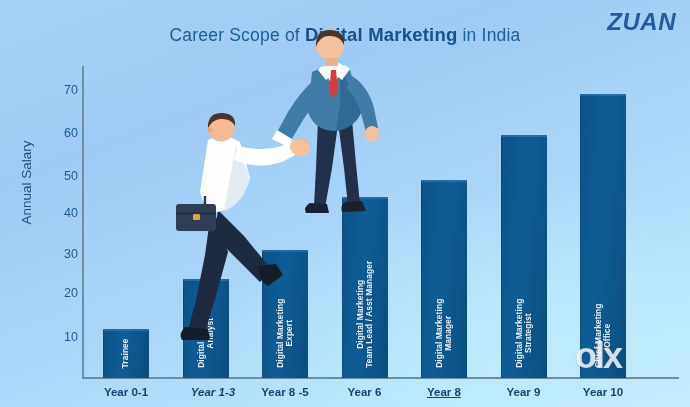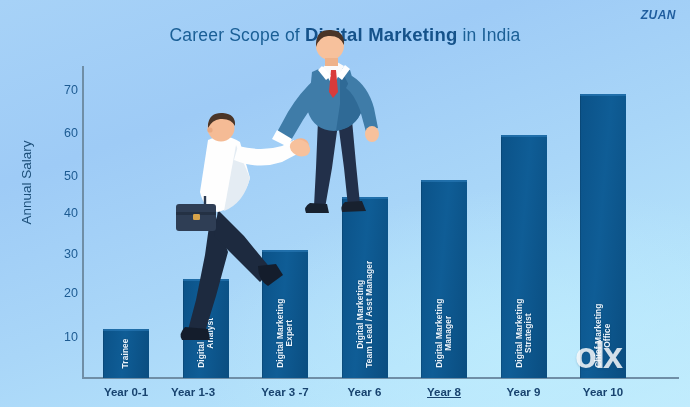--- a/index.html
+++ b/index.html
@@ -20,21 +20,21 @@
   }
 
   
   #title{
     position:absolute;left:0;top:24px;width:690px;text-align:center;
     font-size:17.5px;color:#1a5f96;letter-spacing:.2px;white-space:nowrap;
   }
   #title .strong{font-weight:bold;color:#15528a;font-size:18.5px;}
   #logo{
     position:absolute;right:14px;top:8px;
-    font-size:12px;font-weight:bold;font-style:italic;color:#1f5d9e;
+    font-size:24px;font-weight:bold;font-style:italic;color:#1f5d9e;
     letter-spacing:.5px;
   }
 
   
   #plot{position:absolute;left:0;top:0;width:690px;height:407px;}
   #axis-y{position:absolute;left:82px;top:66px;width:2px;height:312px;background:#6f8ea6;}
   #axis-x{position:absolute;left:82px;top:377px;width:597px;height:2px;background:#6f8ea6;}
   .ytick{
     position:absolute;right:0;width:34px;text-align:right;
     font-size:12.5px;color:#1d5b92;transform:translateY(-50%);
@@ -221,22 +221,22 @@
       <circle cx="330" cy="46" r="14" fill="#f7c19c"></circle>
 
       <path d="M316 43 Q317 29 331 30 Q345 31 344 45 Q340 35 328 36 Q319 37 316 47 Z" fill="#4a3528"></path>
 
       <path d="M325 58 L338 58 L338 66 L325 66 Z" fill="#eeb28a"></path>
     </g>
   </svg>
 
   <div id="xlabels">
       <div class="xlab" style="left: 126px;">Year 0-1</div>
-      <div class="xlab" style="left: 193px;">Year 1-3</div>
-      <div class="xlab" style="left: 285px;">Year 3 -7</div>
+      <div class="xlab" style="left: 213px; font-style: italic;">Year 1-3</div>
+      <div class="xlab" style="left: 285px;">Year 8 -5</div>
       <div class="xlab" style="left: 364.5px;">Year 6</div>
       <div class="xlab" style="left: 444px; text-decoration: underline;">Year 8</div>
       <div class="xlab" style="left: 523.5px;">Year 9</div>
       <div class="xlab" style="left: 603px;">Year 10</div>
     </div>
 
   <div id="wm">olx</div>
 </div>
 
 </body></html>

